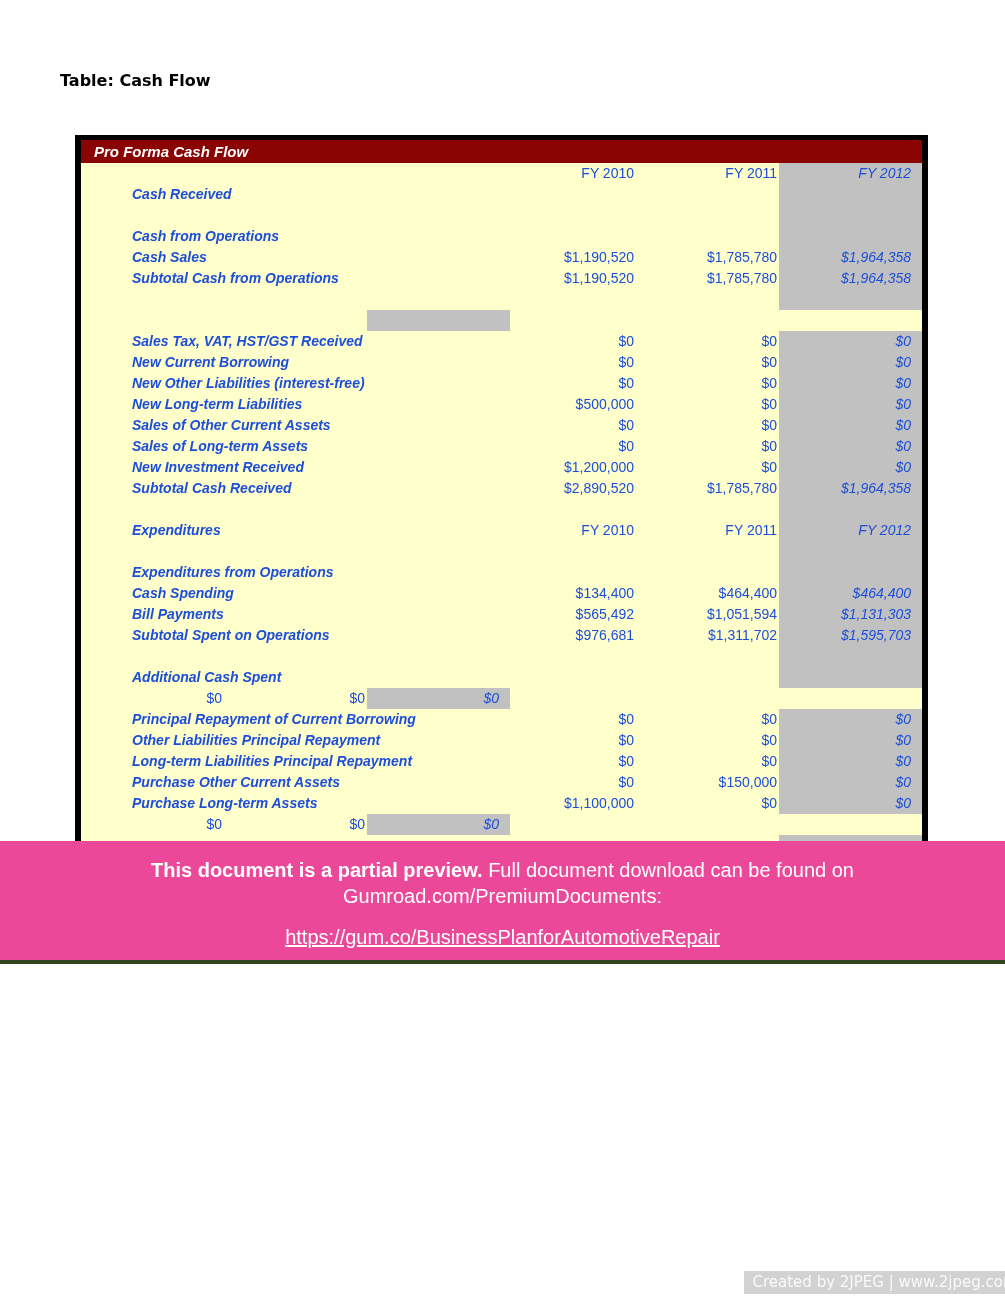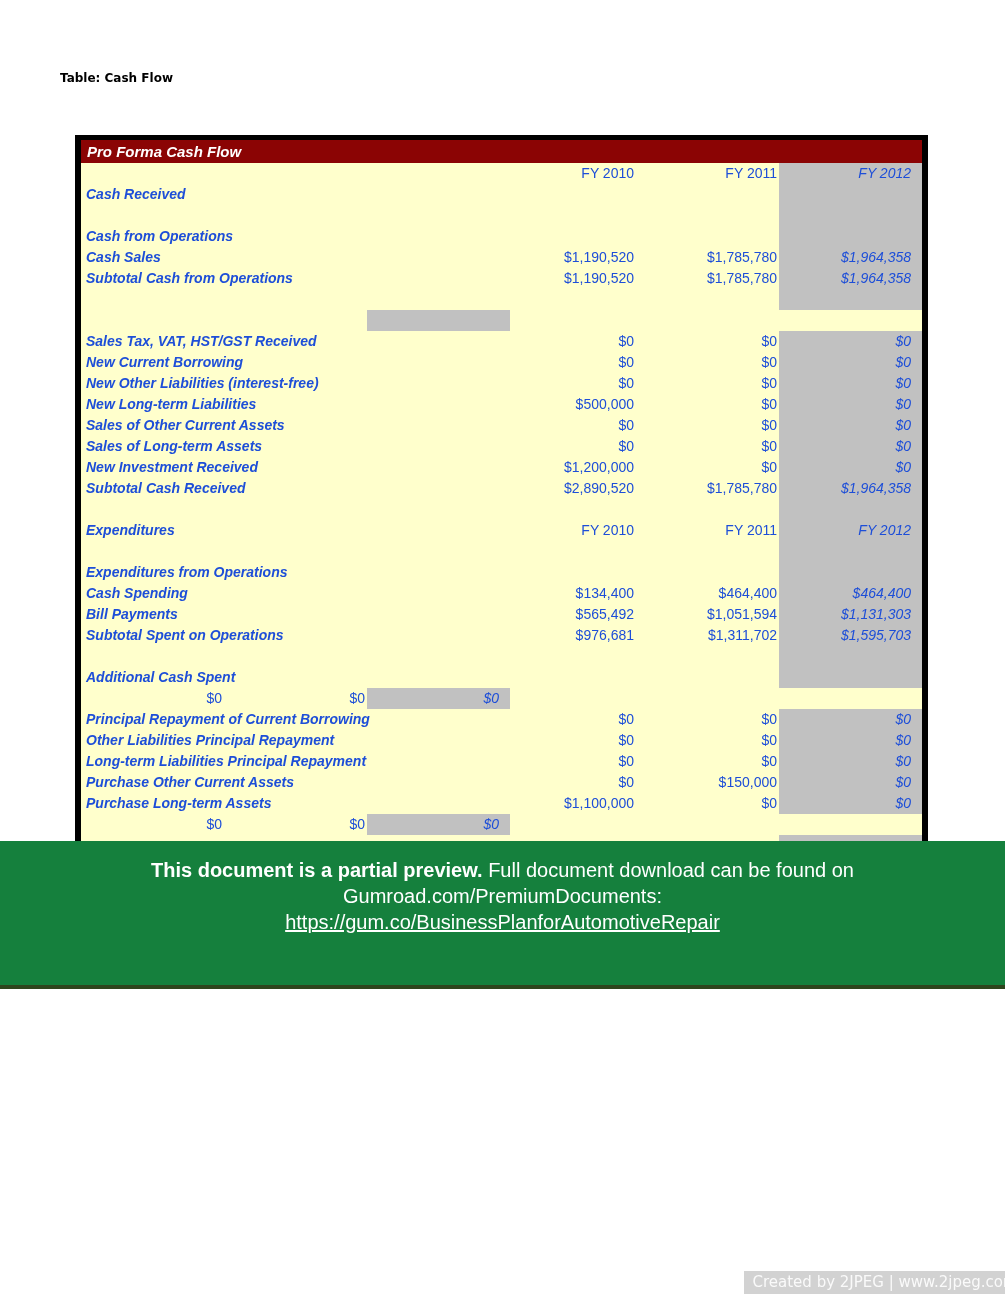--- a/index.html
+++ b/index.html
@@ -14,21 +14,21 @@
     font-family: "Liberation Sans", sans-serif;
     overflow: hidden;
   }
 
   
   .page-title {
     position: absolute;
     left: 60px;
     top: 71px;
     font-family: "DejaVu Sans", sans-serif;
-    font-size: 12px;
+    font-size: 16px;
     font-weight: bold;
     color: #000000;
     white-space: nowrap;
   }
 
   
   .cf-table {
     position: absolute;
     left: 75px;
     top: 135px;
@@ -42,36 +42,37 @@
     overflow: hidden;
   }
   .cf-thead {
     height: 23px;
     line-height: 23px;
     background: #8B0404;
     color: #ffffff;
     font-size: 15px;
     font-weight: bold;
     font-style: italic;
-    padding-left: 6px;
+    padding-left: 13px;
   }
   .trow {
     display: flex;
     height: 21px;
     line-height: 21px;
     font-size: 14px;
     color: #1d4ed8;
   }
   .tlabel {
     flex: 1 1 auto;
     font-weight: bold;
     font-style: italic;
     padding-left: 5px;
     white-space: nowrap;
     overflow: hidden;
+    margin-left: 46px;
   }
   .tcell {
     flex: 0 0 143px;
     width: 143px;
     text-align: right;
     padding-right: 2px;
     box-sizing: border-box;
     white-space: nowrap;
   }
   .tcell.gray {
@@ -79,36 +80,36 @@
     padding-right: 11px;
     font-style: italic;
   }
 
   
   .banner {
     position: absolute;
     left: 0;
     top: 841px;
     width: 1005px;
-    height: 148px;
+    height: 123px;
     box-sizing: border-box;
-    background: #15803d;
+    background: #ec4899;
     border-bottom: 4px solid #2E451D;
     color: #ffffff;
     text-align: center;
     z-index: 5;
   }
   .banner-text {
     margin: 16px 40px 0 40px;
     font-size: 20px;
     line-height: 26px;
   }
   .banner-link {
     display: inline-block;
-    margin-top: 2px;
+    margin-top: 17px;
     font-size: 20px;
     color: #ffffff;
     text-decoration: underline;
   }
 
   
   .watermark {
     position: absolute;
     left: 744px;
     top: 1271px;

